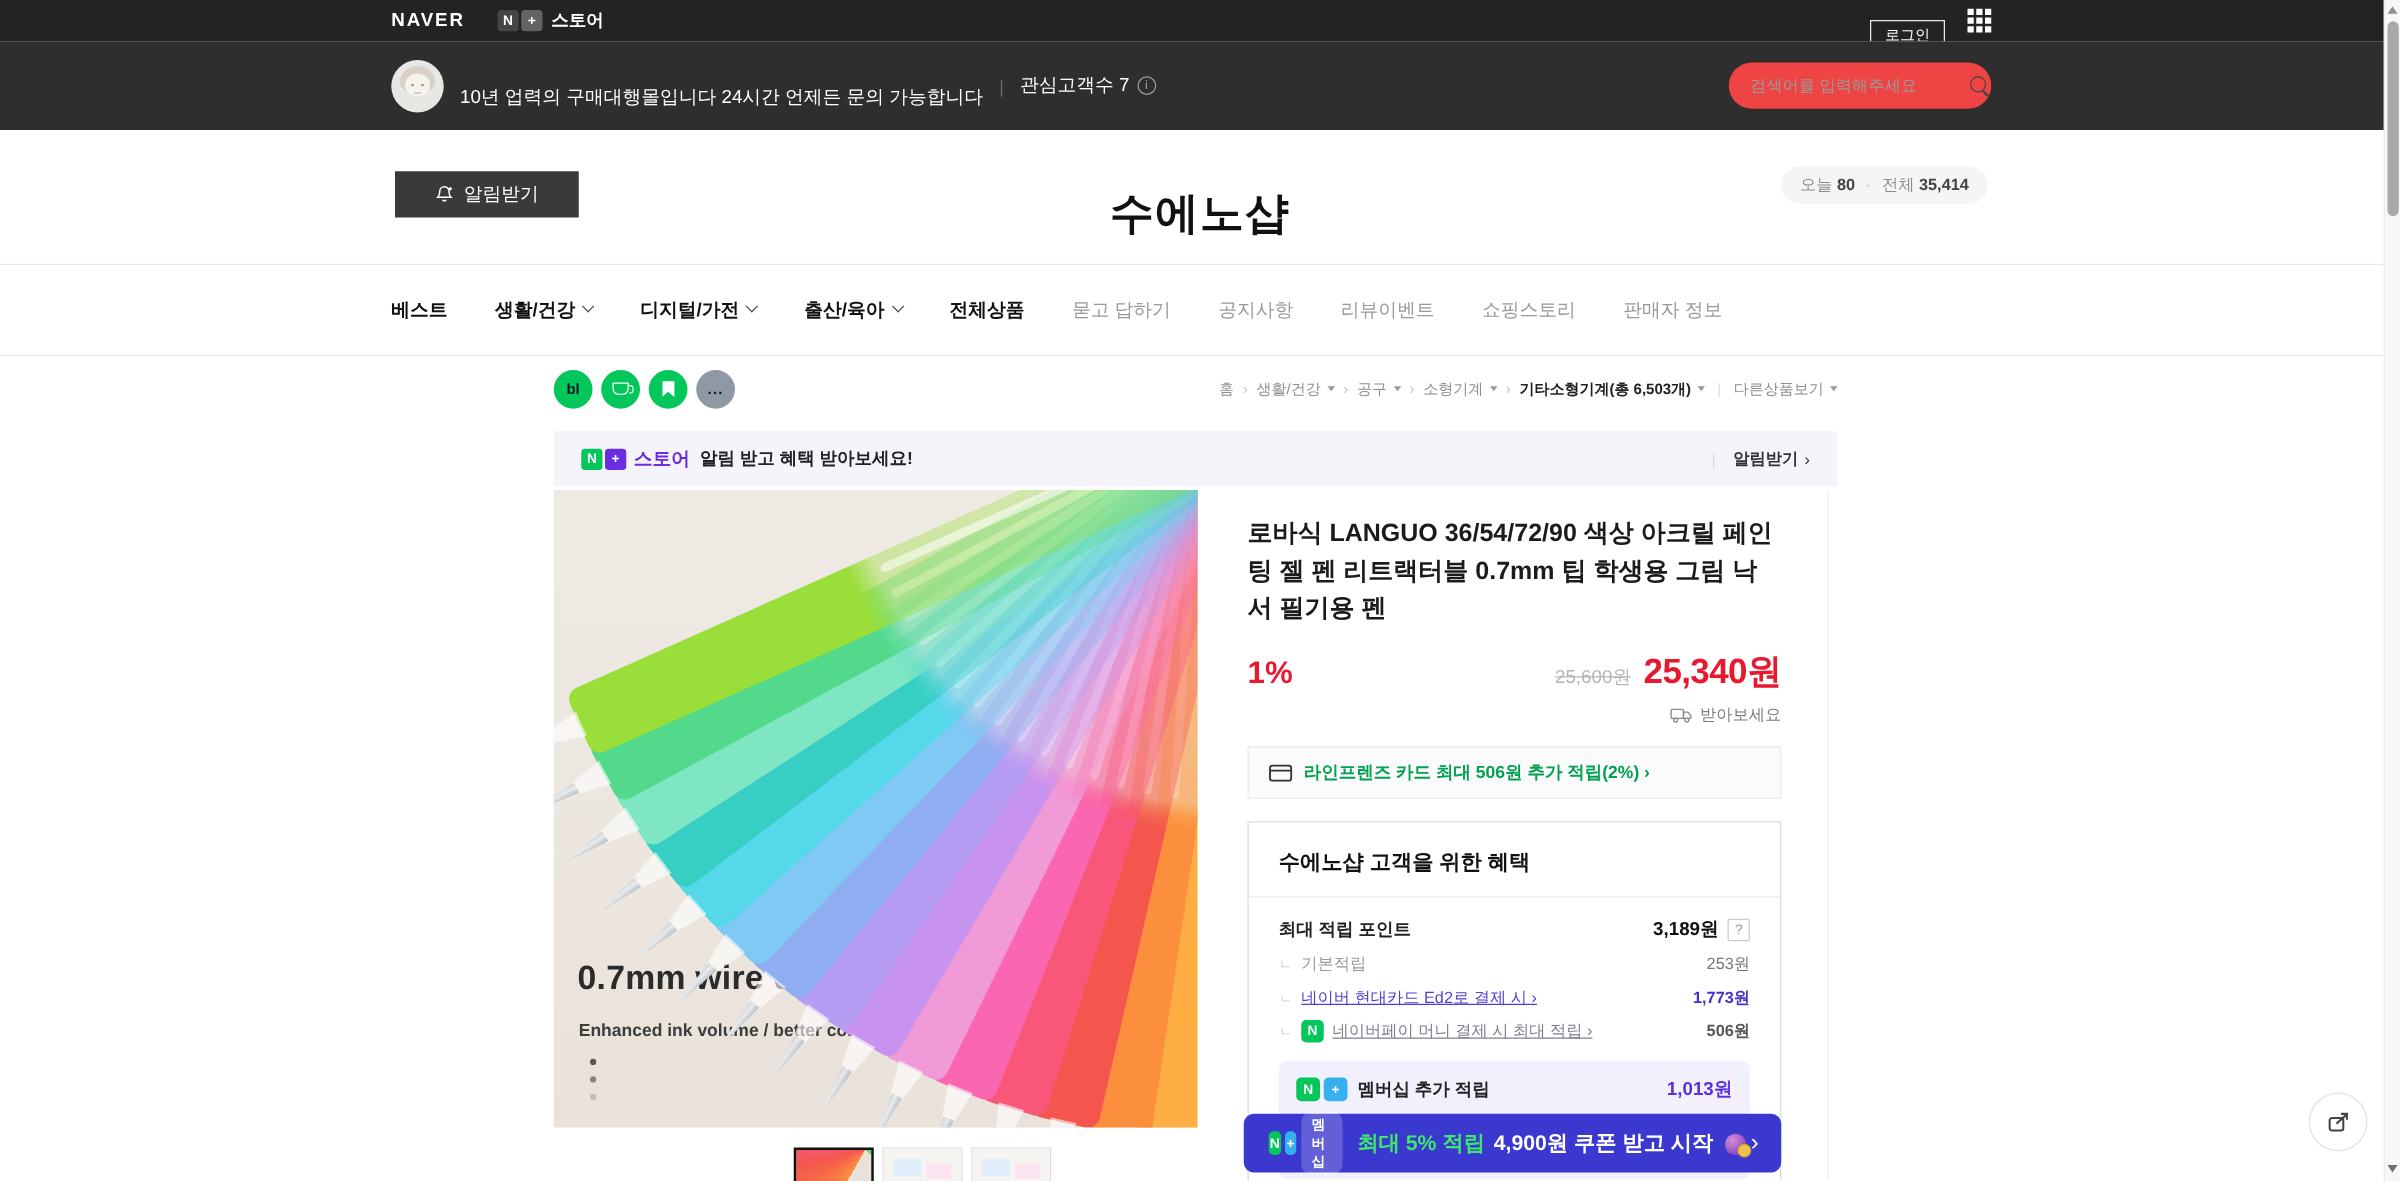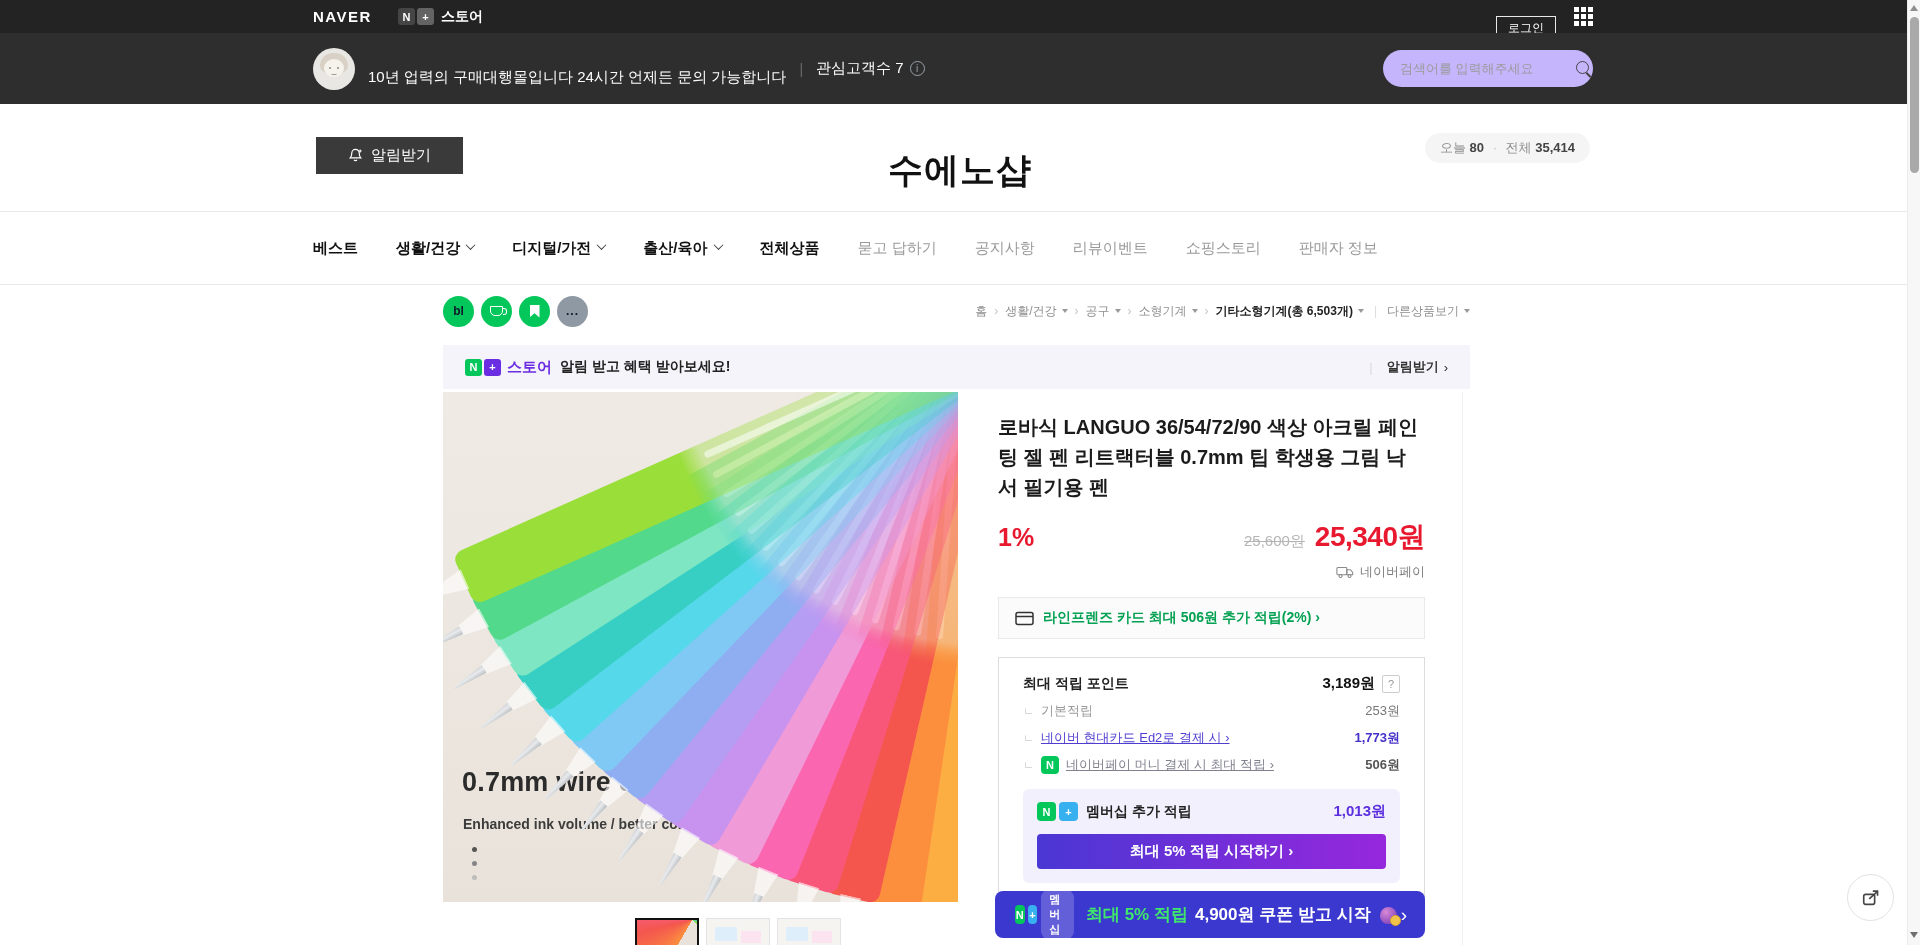--- a/index.html
+++ b/index.html
@@ -28,21 +28,21 @@
   .avatar .hair { position:absolute; left:7px; top:5px; width:28px; height:20px; border-radius:14px 14px 8px 8px; background:#d9d1c6; }
   .avatar .face { position:absolute; left:11px; top:11px; width:20px; height:18px; border-radius:50%; background:#f6f2ec; }
   .avatar .e1,.avatar .e2 { position:absolute; top:19px; width:2px; height:2px; border-radius:50%; background:#8a8a8a; }
   .avatar .e1{ left:16px;} .avatar .e2{ left:24px;}
   .avatar .smile { position:absolute; left:18px; top:24px; width:6px; height:3px; border-bottom:1.4px solid #9a9a9a; border-radius:50%; }
   .tagline { margin-left:13px; color:#fdfdfd; font-size:15px;margin-top:18px; }
   .tag-sep { color:#6c6c6c; margin:0 13px; font-size:14px; }
   .interest { color:#fdfdfd; font-size:15px; }
   .info-icon { display:inline-flex; width:15px; height:15px; border:1px solid #9aa0a6; border-radius:50%;
     color:#9aa0a6; font-size:10px; align-items:center; justify-content:center; margin-left:6px; vertical-align:-2px; }
-  .search-pill { margin-left:auto; width:210px; height:37px; border-radius:19px; background:#c4b5fd;
+  .search-pill { margin-left:auto; width:210px; height:37px; border-radius:19px; background:#ef4444;
     display:flex; align-items:center; padding:0 13px 0 17px;justify-content:space-between; }
   .search-pill input { border:none; outline:none; flex:1; font-size:13px; color:#333; background:transparent; }
   .search-pill input::placeholder { color:#9b9b9b; }
   .mag { width:16px; height:16px; position:relative; flex:0 0 auto; }
   .mag::before { content:""; position:absolute; left:0; top:0; width:11px; height:11px; border:1.6px solid #444; border-radius:50%; }
   .mag::after { content:""; position:absolute; left:11px; top:11px; width:6px; height:1.6px; background:#444; transform:rotate(45deg); transform-origin:0 0; }
 
   
   .shop-header { position:absolute; left:0; top:104px; width:1920px; height:107px; background:#fff; }
   .notify-btn { position:absolute; left:316px; top:33px; width:147px; height:37px; background:#3a3a3a; color:#fff;
@@ -370,31 +370,32 @@
       <span class="orig-price">25,600원</span>
       <span class="sale-price">25,340원</span>
     </div>
     <div class="ship-row">
       <svg width="18" height="14" viewBox="0 0 20 14">
         <rect x="1" y="2" width="11" height="8" rx="1" fill="none" stroke="#8a8a8a" stroke-width="1.2"></rect>
         <path d="M12 4.5h4l2.5 3V10H12z" fill="none" stroke="#8a8a8a" stroke-width="1.2"></path>
         <circle cx="5" cy="11.5" r="1.7" fill="none" stroke="#8a8a8a" stroke-width="1.2"></circle>
         <circle cx="15" cy="11.5" r="1.7" fill="none" stroke="#8a8a8a" stroke-width="1.2"></circle>
       </svg>
-      <span>네이버페이</span>
+      <span>받아보세요</span>
     </div>
     <div class="card-strip">
       <svg width="19" height="15" viewBox="0 0 19 15">
         <rect x="1" y="1.5" width="17" height="12" rx="2" fill="none" stroke="#333" stroke-width="1.5"></rect>
         <line x1="1" y1="5.5" x2="18" y2="5.5" stroke="#333" stroke-width="1.5"></line>
       </svg>
       <span>라인프렌즈 카드 최대 506원 추가 적립(2%) ›</span>
     </div>
 
     <div class="benefit-box">
+      <div class="benefit-title">수에노샵 고객을 위한 혜택</div>
       <div class="benefit-body">
         <div class="b-row first">
           <span class="b-main-label">최대 적립 포인트</span>
           <span class="b-main-val">3,189원</span>
           <span class="help-box">?</span>
         </div>
         <div class="b-row">
           <span class="elbow">ㄴ</span>
           <span class="b-muted">기본적립</span>
           <span class="b-muted-val">253원</span>

